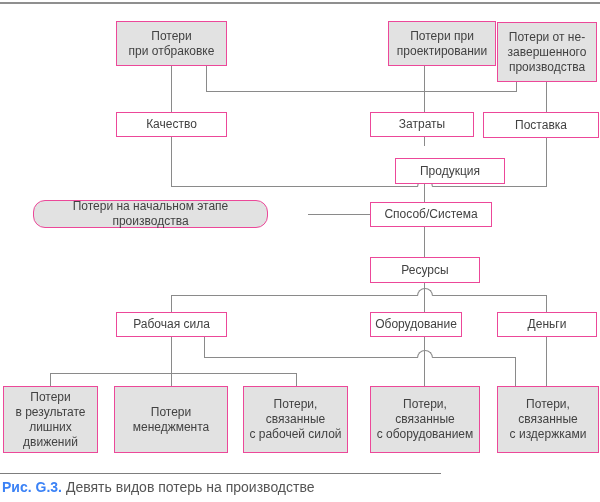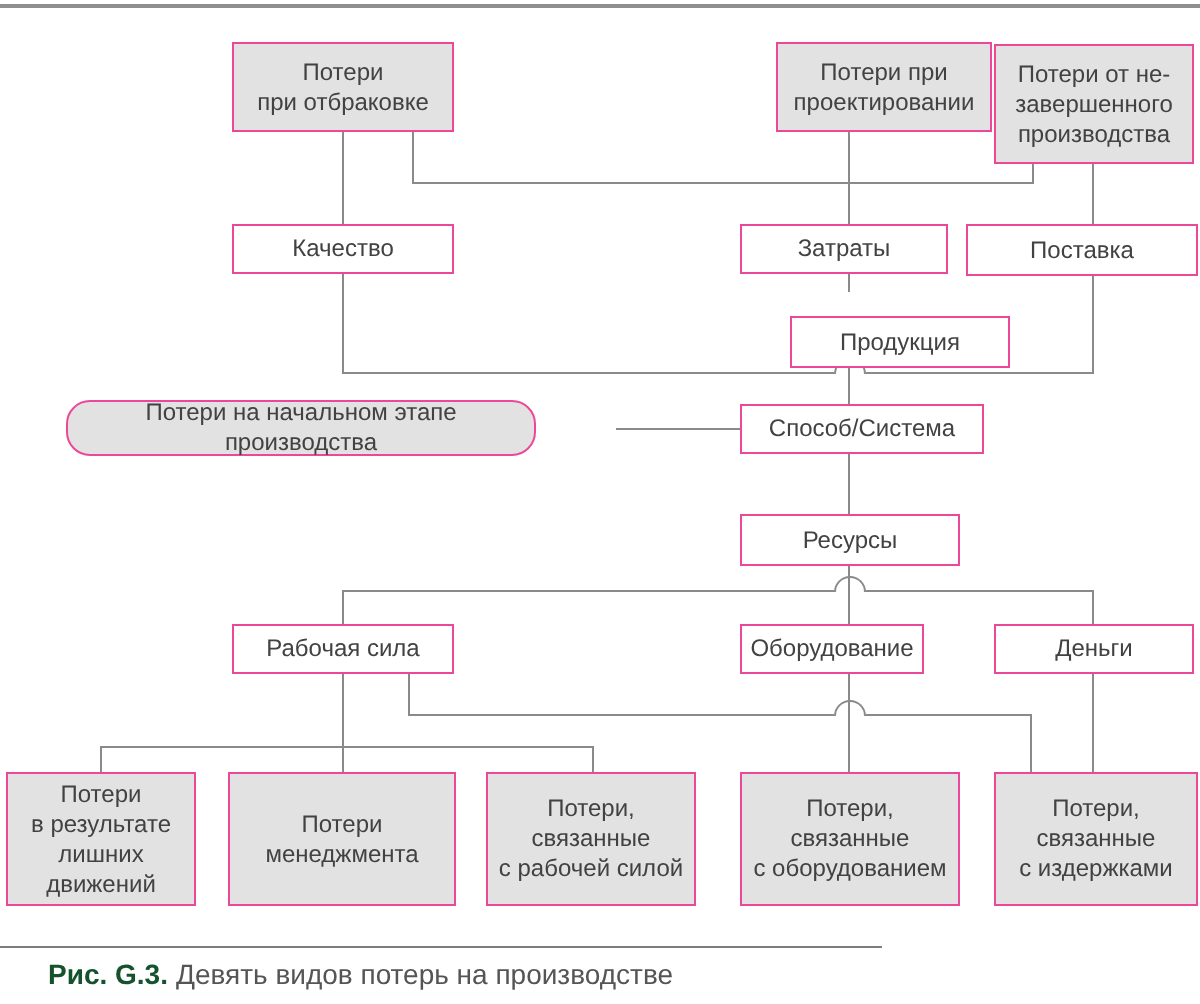--- a/index.html
+++ b/index.html
@@ -33,21 +33,21 @@
     border-radius:8px 8px 0 0;
     box-sizing:border-box;
     background:transparent;
   }
   .top-rule{position:absolute;left:0;top:2px;width:600px;height:2px;background:#8f8f8f;}
   .caption-rule{position:absolute;left:0;top:473px;width:441px;height:1px;background:#7d7d7d;}
   .caption{
     position:absolute;left:2px;top:478px;width:590px;
     font-size:14px;line-height:18px;color:#555555;
   }
-  .caption .cap-label{font-weight:bold;color:#14532d;margin-right:4px;margin-left:22px;}
+  .caption .cap-label{font-weight:bold;color:#3b82f6;margin-right:4px;}
 </style>
 </head>
 <body>
 
 <div class="figure">
 
   <div class="top-rule"></div>
 
   <div class="vline" style="left:171px;top:66px;height:46px;"></div>
   <div class="vline" style="left:206px;top:66px;height:26px;"></div>

